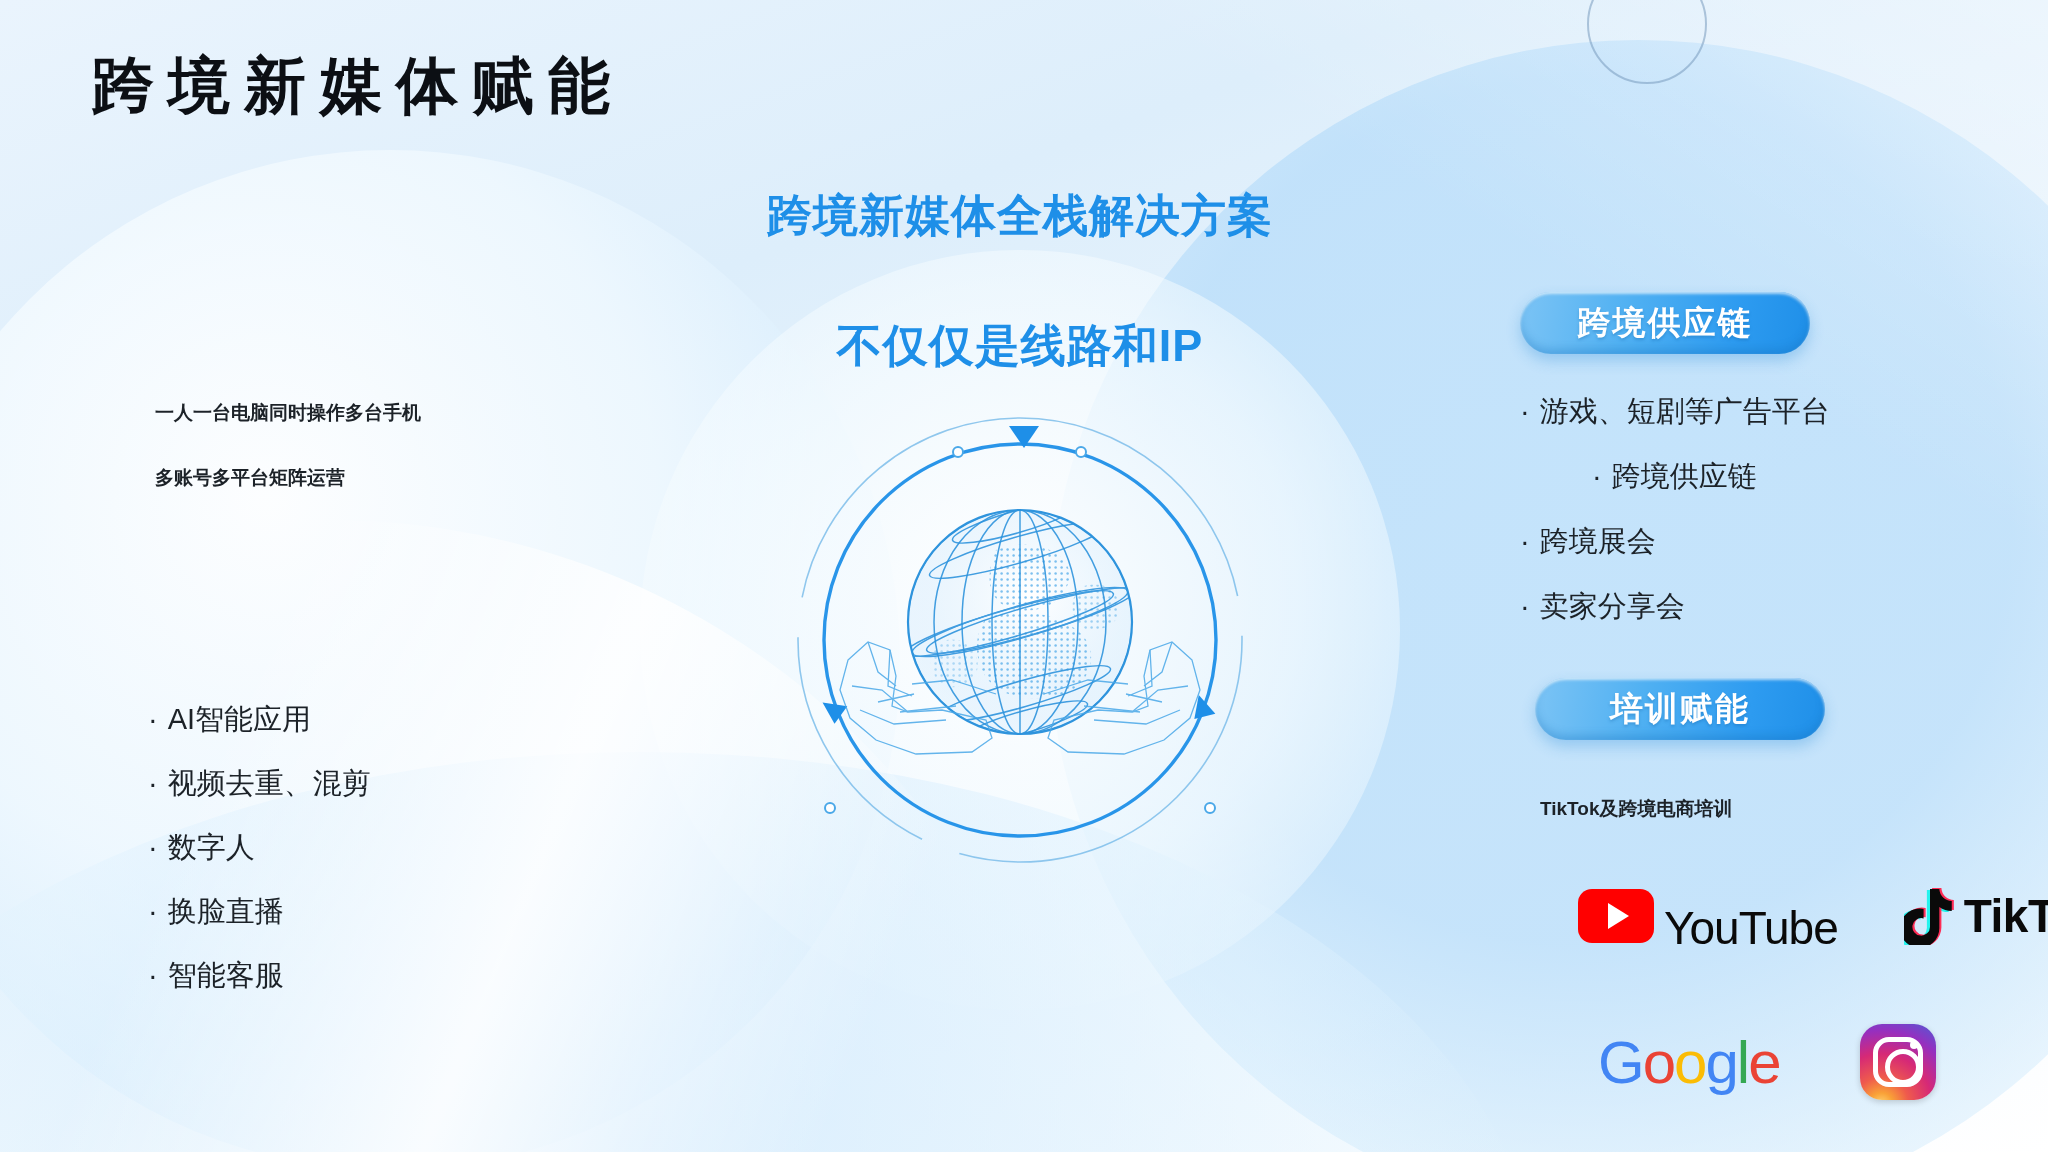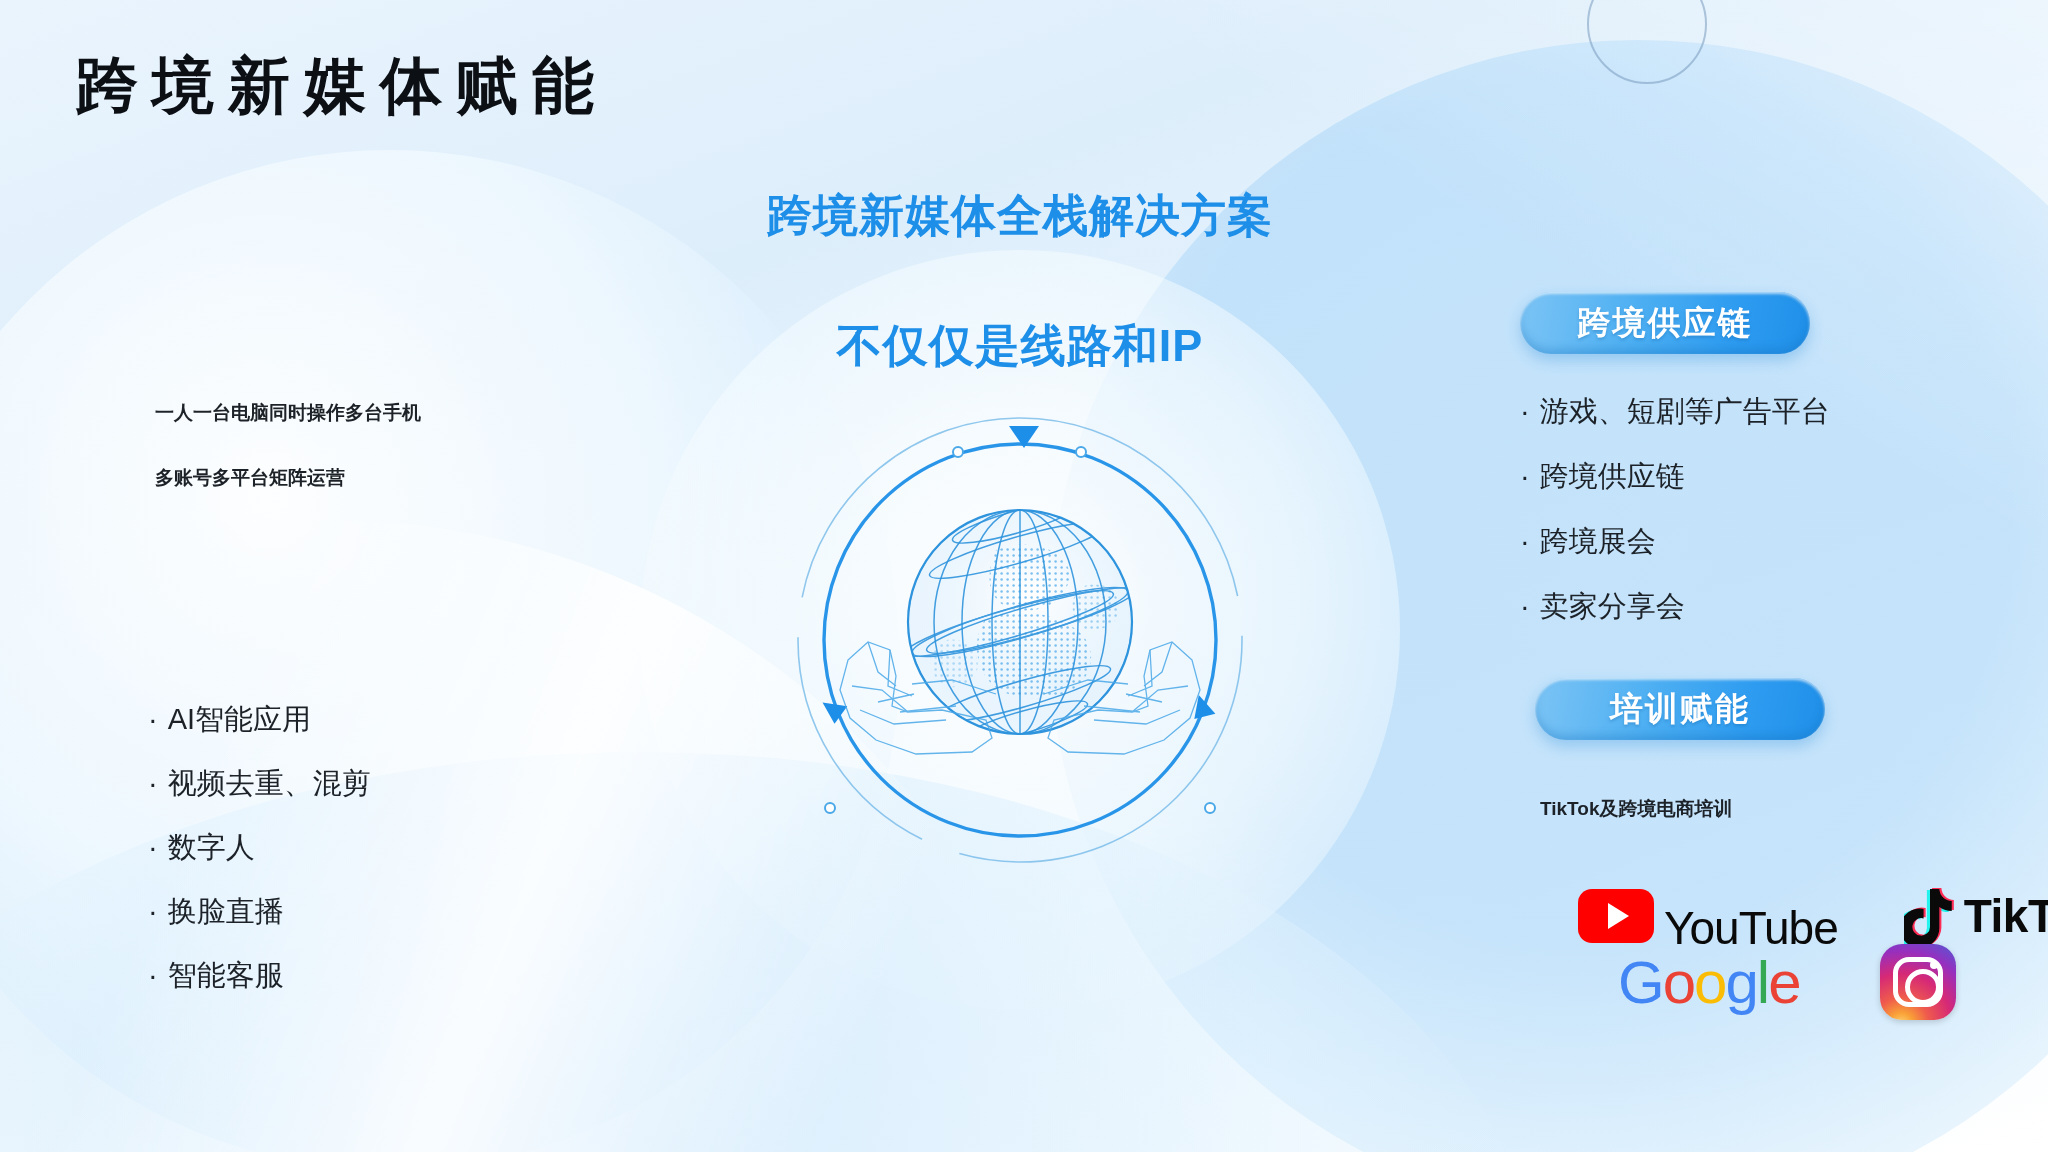--- a/index.html
+++ b/index.html
@@ -62,21 +62,21 @@
     left: 1587px; top: -36px;
     width: 116px; height: 116px;
     border: 2px solid rgba(120,155,190,0.55);
     border-radius: 50%;
     background: transparent;
   }
 
   
   .main-title {
     position: absolute;
-    left: 76px; top: 44px;
+    left: 92px; top: 44px;
     font-size: 62px;
     font-weight: 900;
     letter-spacing: 14px;
     color: #0c0f14;
     white-space: nowrap;
     font-family: "Liberation Sans", "DejaVu Sans", sans-serif;
   }
   .center-head {
     position: absolute;
     left: 620px;
@@ -239,21 +239,21 @@
     <span class="dot">·</span><span>智能客服</span>
   </div>
 
   <div class="pill" style="left:1520px; top:292px; width:290px;">
     <span>跨境供应链</span>
   </div>
 
   <div class="bullet-line" style="left:1520px; top:392px;">
     <span class="dot">·</span><span>游戏、短剧等广告平台</span>
   </div>
-  <div class="bullet-line" style="left:1520px; top:457px;">
+  <div class="bullet-line" style="left:1592px; top:457px;">
     <span class="dot">·</span><span>跨境供应链</span>
   </div>
   <div class="bullet-line" style="left:1520px; top:522px;">
     <span class="dot">·</span><span>跨境展会</span>
   </div>
   <div class="bullet-line" style="left:1520px; top:587px;">
     <span class="dot">·</span><span>卖家分享会</span>
   </div>
 
   <div class="pill" style="left:1535px; top:678px; width:290px;">
@@ -272,21 +272,21 @@
     <div class="tt-logo" style="margin-left:66px;">
       <svg width="52" height="58" viewBox="0 0 48 56">
         <path d="M33 2h-9v36.5a8.5 8.5 0 1 1-6.2-8.2V21.2A19 19 0 1 0 33 39.8V19.4a21 21 0 0 0 12 3.8v-9.6A12.2 12.2 0 0 1 33 2z" fill="#25F4EE" transform="translate(-3,1)"></path>
         <path d="M33 2h-9v36.5a8.5 8.5 0 1 1-6.2-8.2V21.2A19 19 0 1 0 33 39.8V19.4a21 21 0 0 0 12 3.8v-9.6A12.2 12.2 0 0 1 33 2z" fill="#FE2C55" transform="translate(2,-1)"></path>
         <path d="M33 2h-9v36.5a8.5 8.5 0 1 1-6.2-8.2V21.2A19 19 0 1 0 33 39.8V19.4a21 21 0 0 0 12 3.8v-9.6A12.2 12.2 0 0 1 33 2z" fill="#0a0a0a"></path>
       </svg>
       <div class="tt-text">TikTok</div>
     </div>
   </div>
 
-  <div class="logo-row" style="left:1598px; top:944px;margin-left:20px;">
+  <div class="logo-row" style="left:1598px; top:1024px;">
     <div class="g-logo">
       <span class="g-b">G</span><span class="g-r">o</span><span class="g-y">o</span><span class="g-b">g</span><span class="g-g">l</span><span class="g-r">e</span>
     </div>
     <div class="ig-mark" style="margin-left:80px;">
       <div class="ig-dot"></div>
     </div>
   </div>
 
   <div class="globe-wrap">
     <svg width="460" height="460" viewBox="0 0 460 460">

